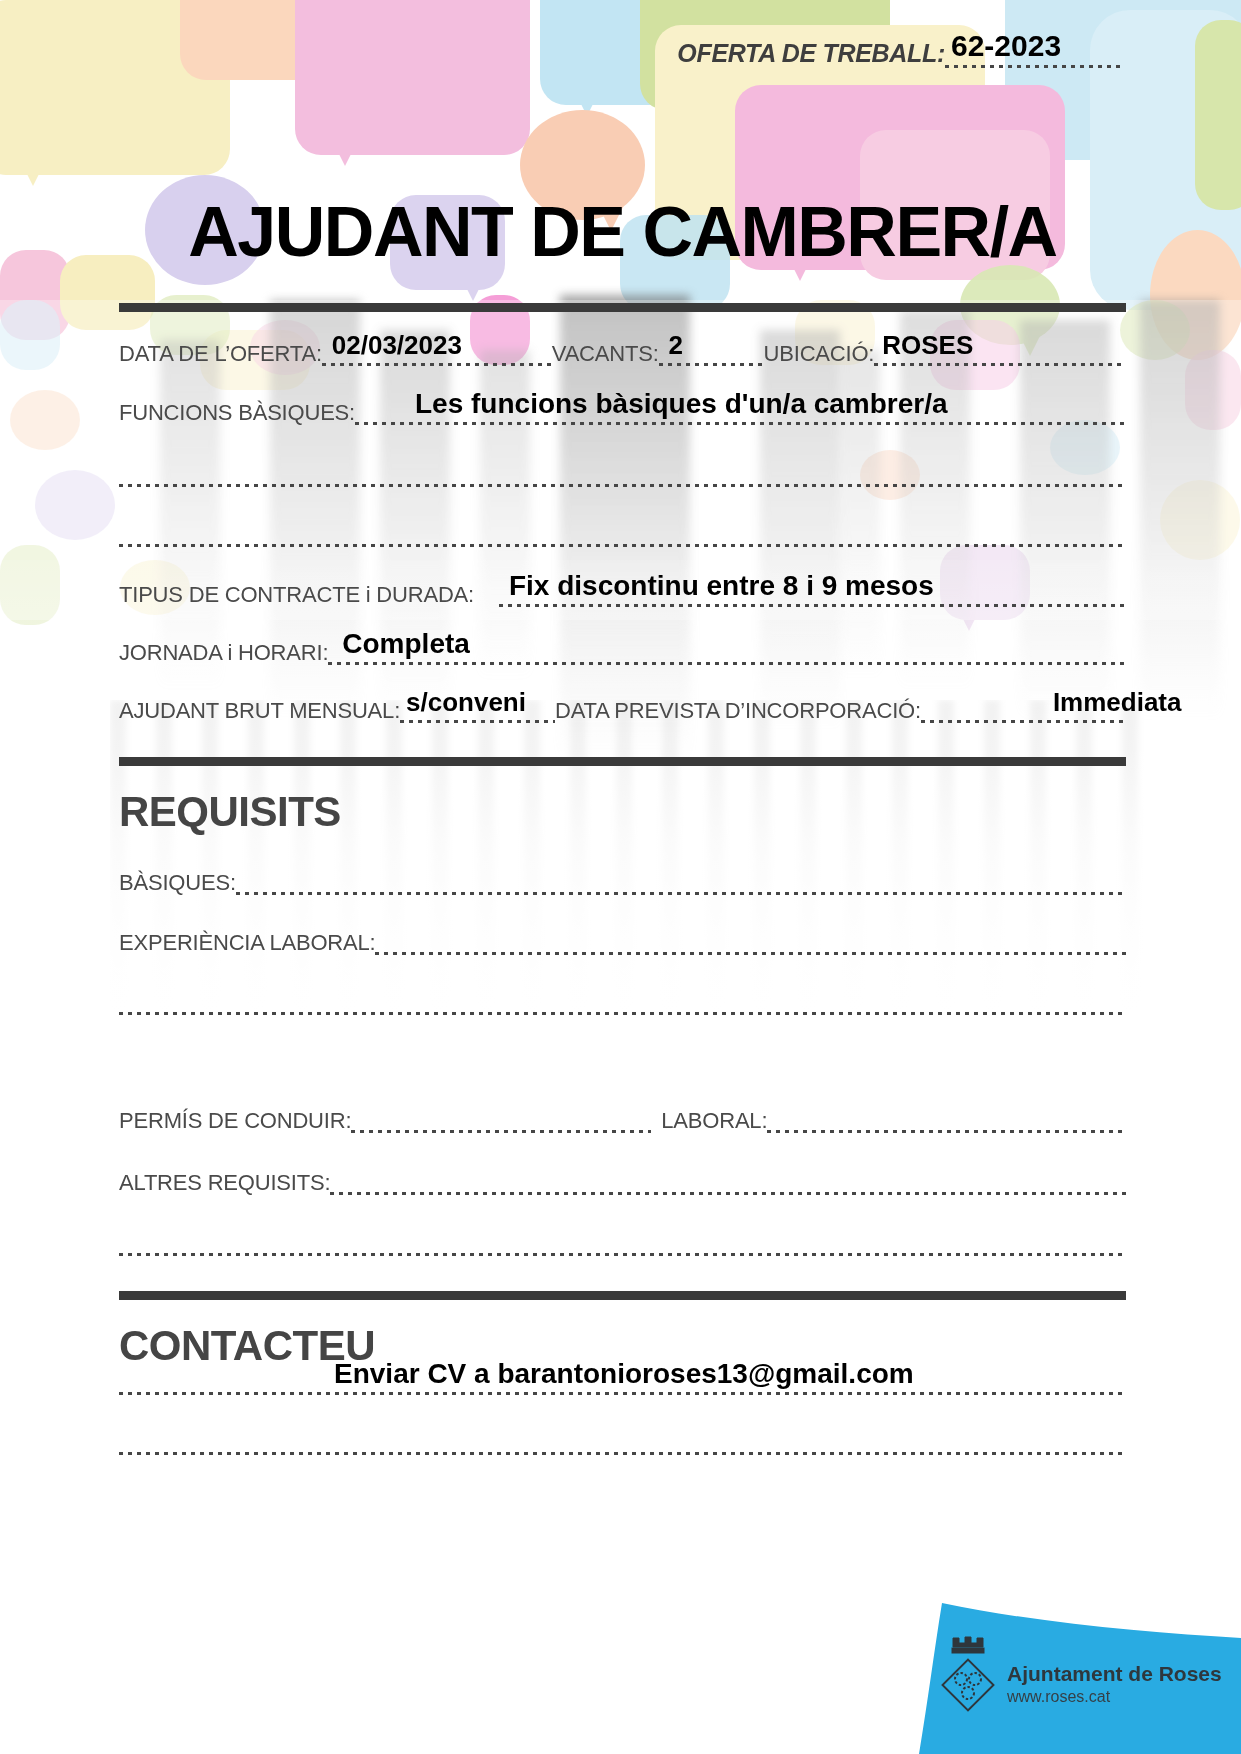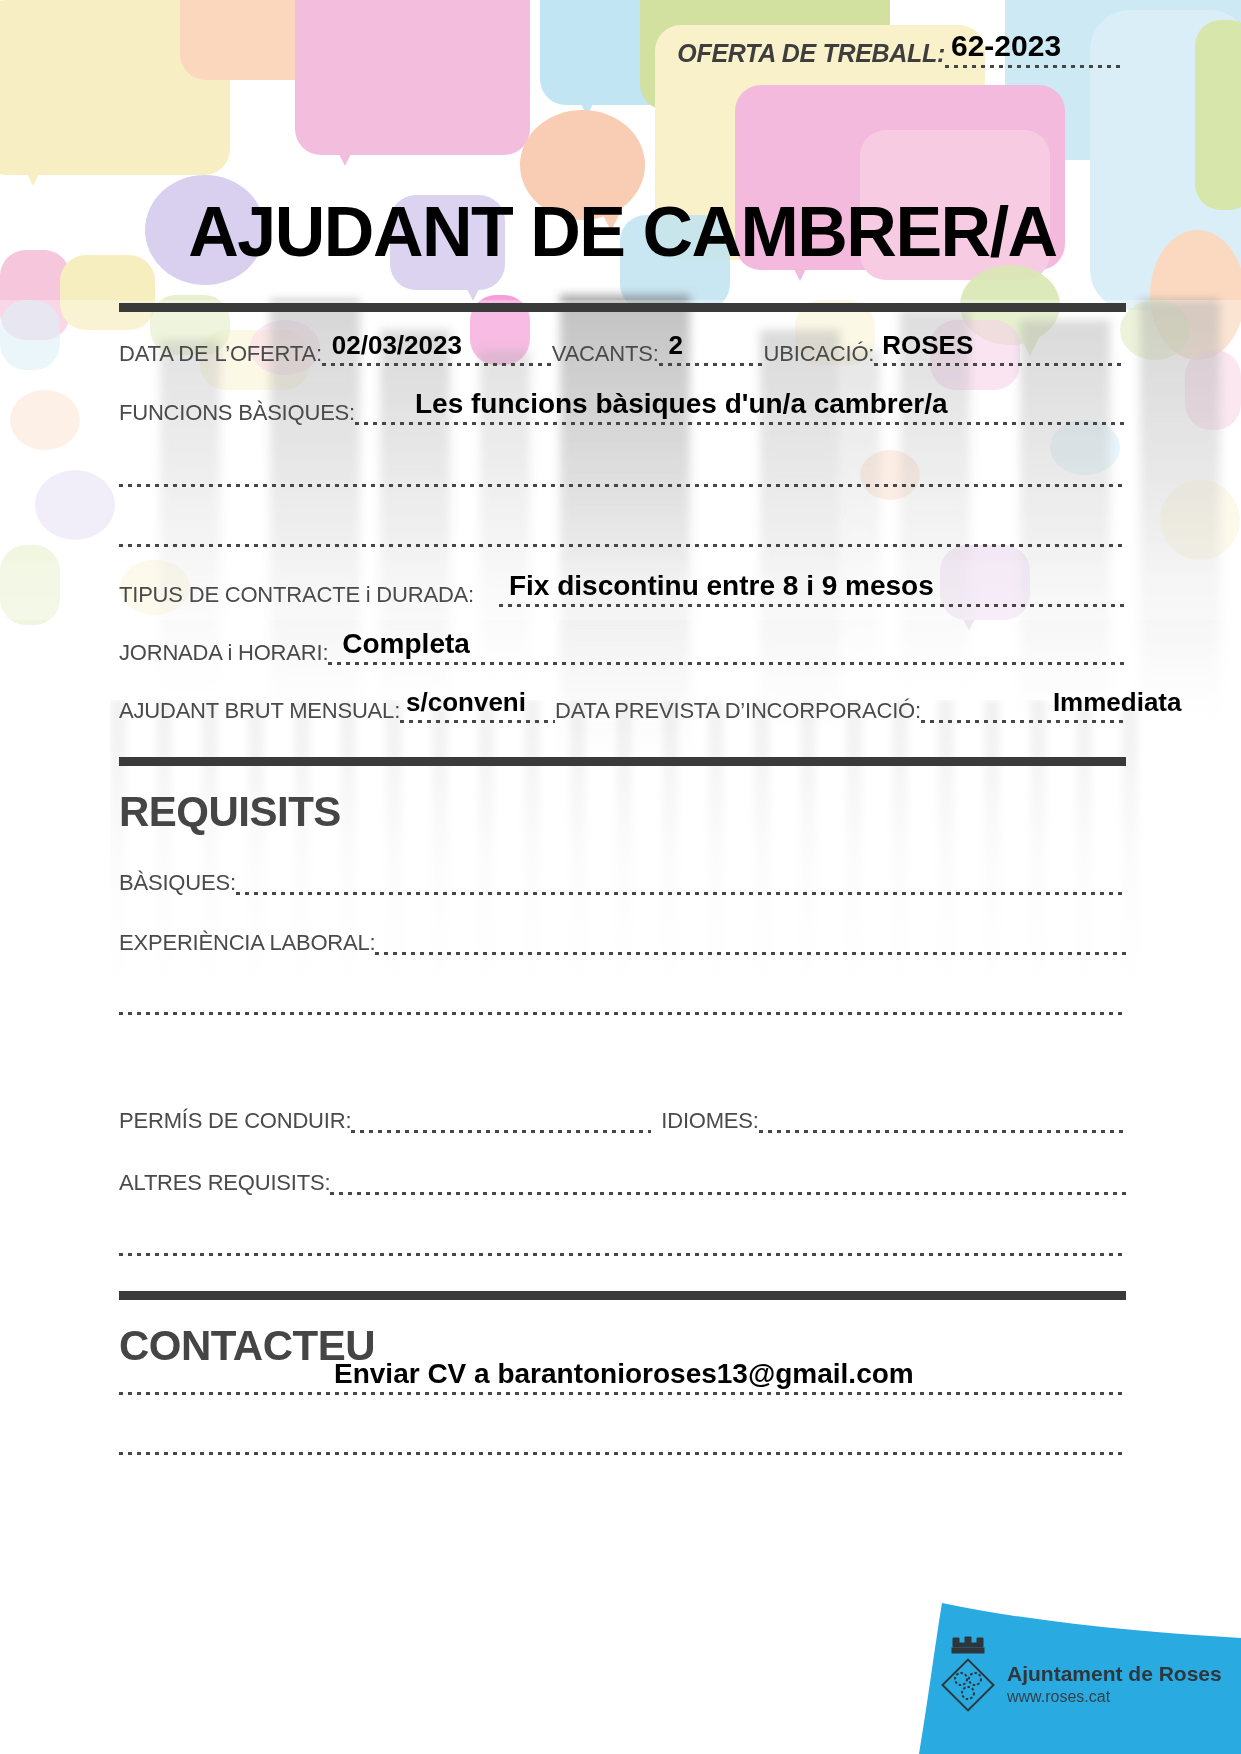--- a/index.html
+++ b/index.html
@@ -181,21 +181,21 @@
       <span class="fill"></span>
     </div>
     <div class="row" style="top:981px;">
         <span class="fill"></span>
       </div>
 
 
     <div class="row" style="top:1099px;">
       <span class="lbl">PERMÍS DE CONDUIR:</span>
       <span class="fill" style="flex:0 0 300px;"></span>
-      <span class="lbl" style="padding-left:10px;">IDIOMES:</span>
+      <span class="lbl" style="padding-left:10px;">LABORAL:</span>
       <span class="fill"></span>
     </div>
 
     <div class="row" style="top:1161px;">
       <span class="lbl">ALTRES REQUISITS:</span>
       <span class="fill"></span>
     </div>
     <div class="row" style="top:1222px;">
         <span class="fill"></span>
       </div>

